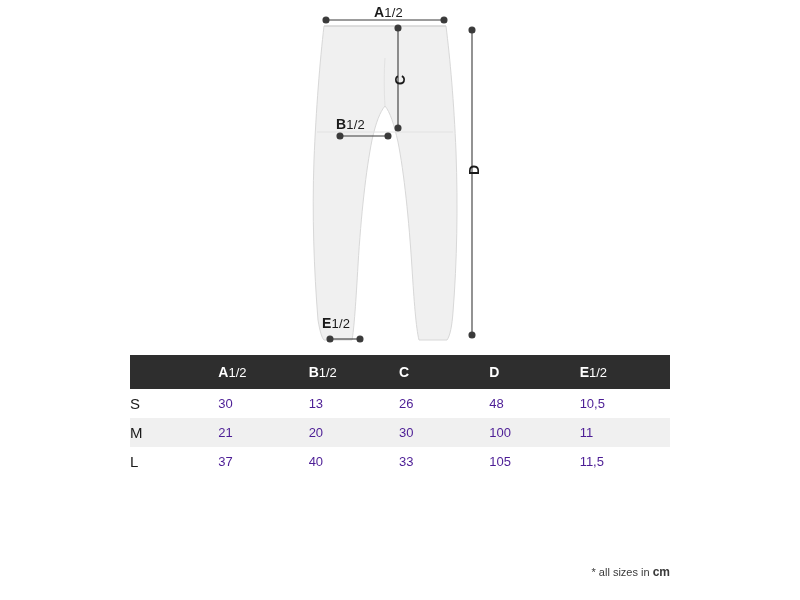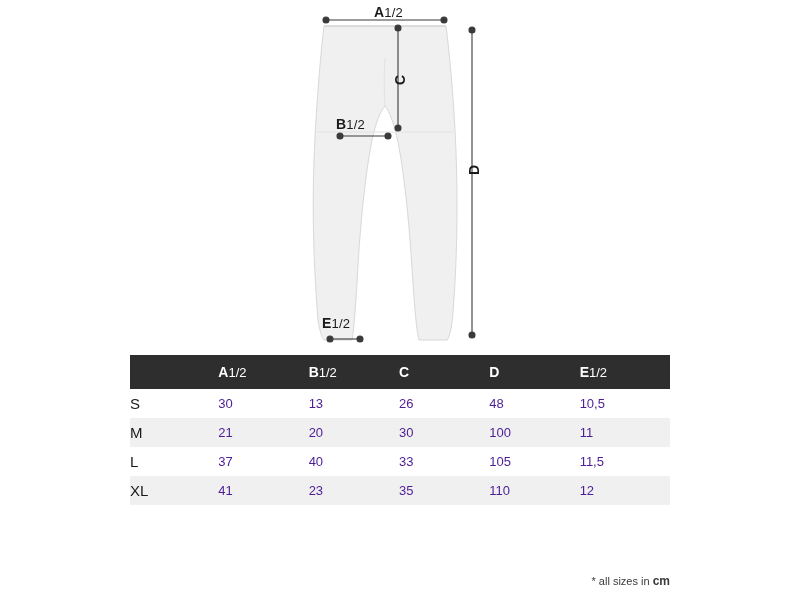--- a/index.html
+++ b/index.html
@@ -124,21 +124,20 @@
   .pad-l { padding-left: 6px; }
 
   #table-note {
     position: absolute;
     left: 130px;
     top: 565px;
     width: 540px;
     text-align: right;
     font-size: 11px;
     color: #3a3a3a;
-    margin-top: 9px;
   }
   #table-note b { font-size: 12px; }
 </style>
 </head>
 <body>
 
 <div id="diagram-area">
 
   <svg id="garment-svg" width="800" height="350" viewBox="0 0 800 350">
 
@@ -254,26 +253,18 @@
       <td class="val-cell pad-l">11</td>
     </tr>
     <tr class="odd">
       <td class="size-cell">L</td>
       <td class="val-cell pad-l">37</td>
       <td class="val-cell pad-l">40</td>
       <td class="val-cell pad-l">33</td>
       <td class="val-cell pad-l">105</td>
       <td class="val-cell pad-l">11,5</td>
     </tr>
-    <tr class="even">
-      <td class="size-cell">XL</td>
-      <td class="val-cell pad-l">41</td>
-      <td class="val-cell pad-l">23</td>
-      <td class="val-cell pad-l">35</td>
-      <td class="val-cell pad-l">110</td>
-      <td class="val-cell pad-l">12</td>
-    </tr>
   </tbody>
 </table>
 
 <div id="table-note">
   <span>* all sizes in </span><b>cm</b>
 </div>
 
 </body></html>

